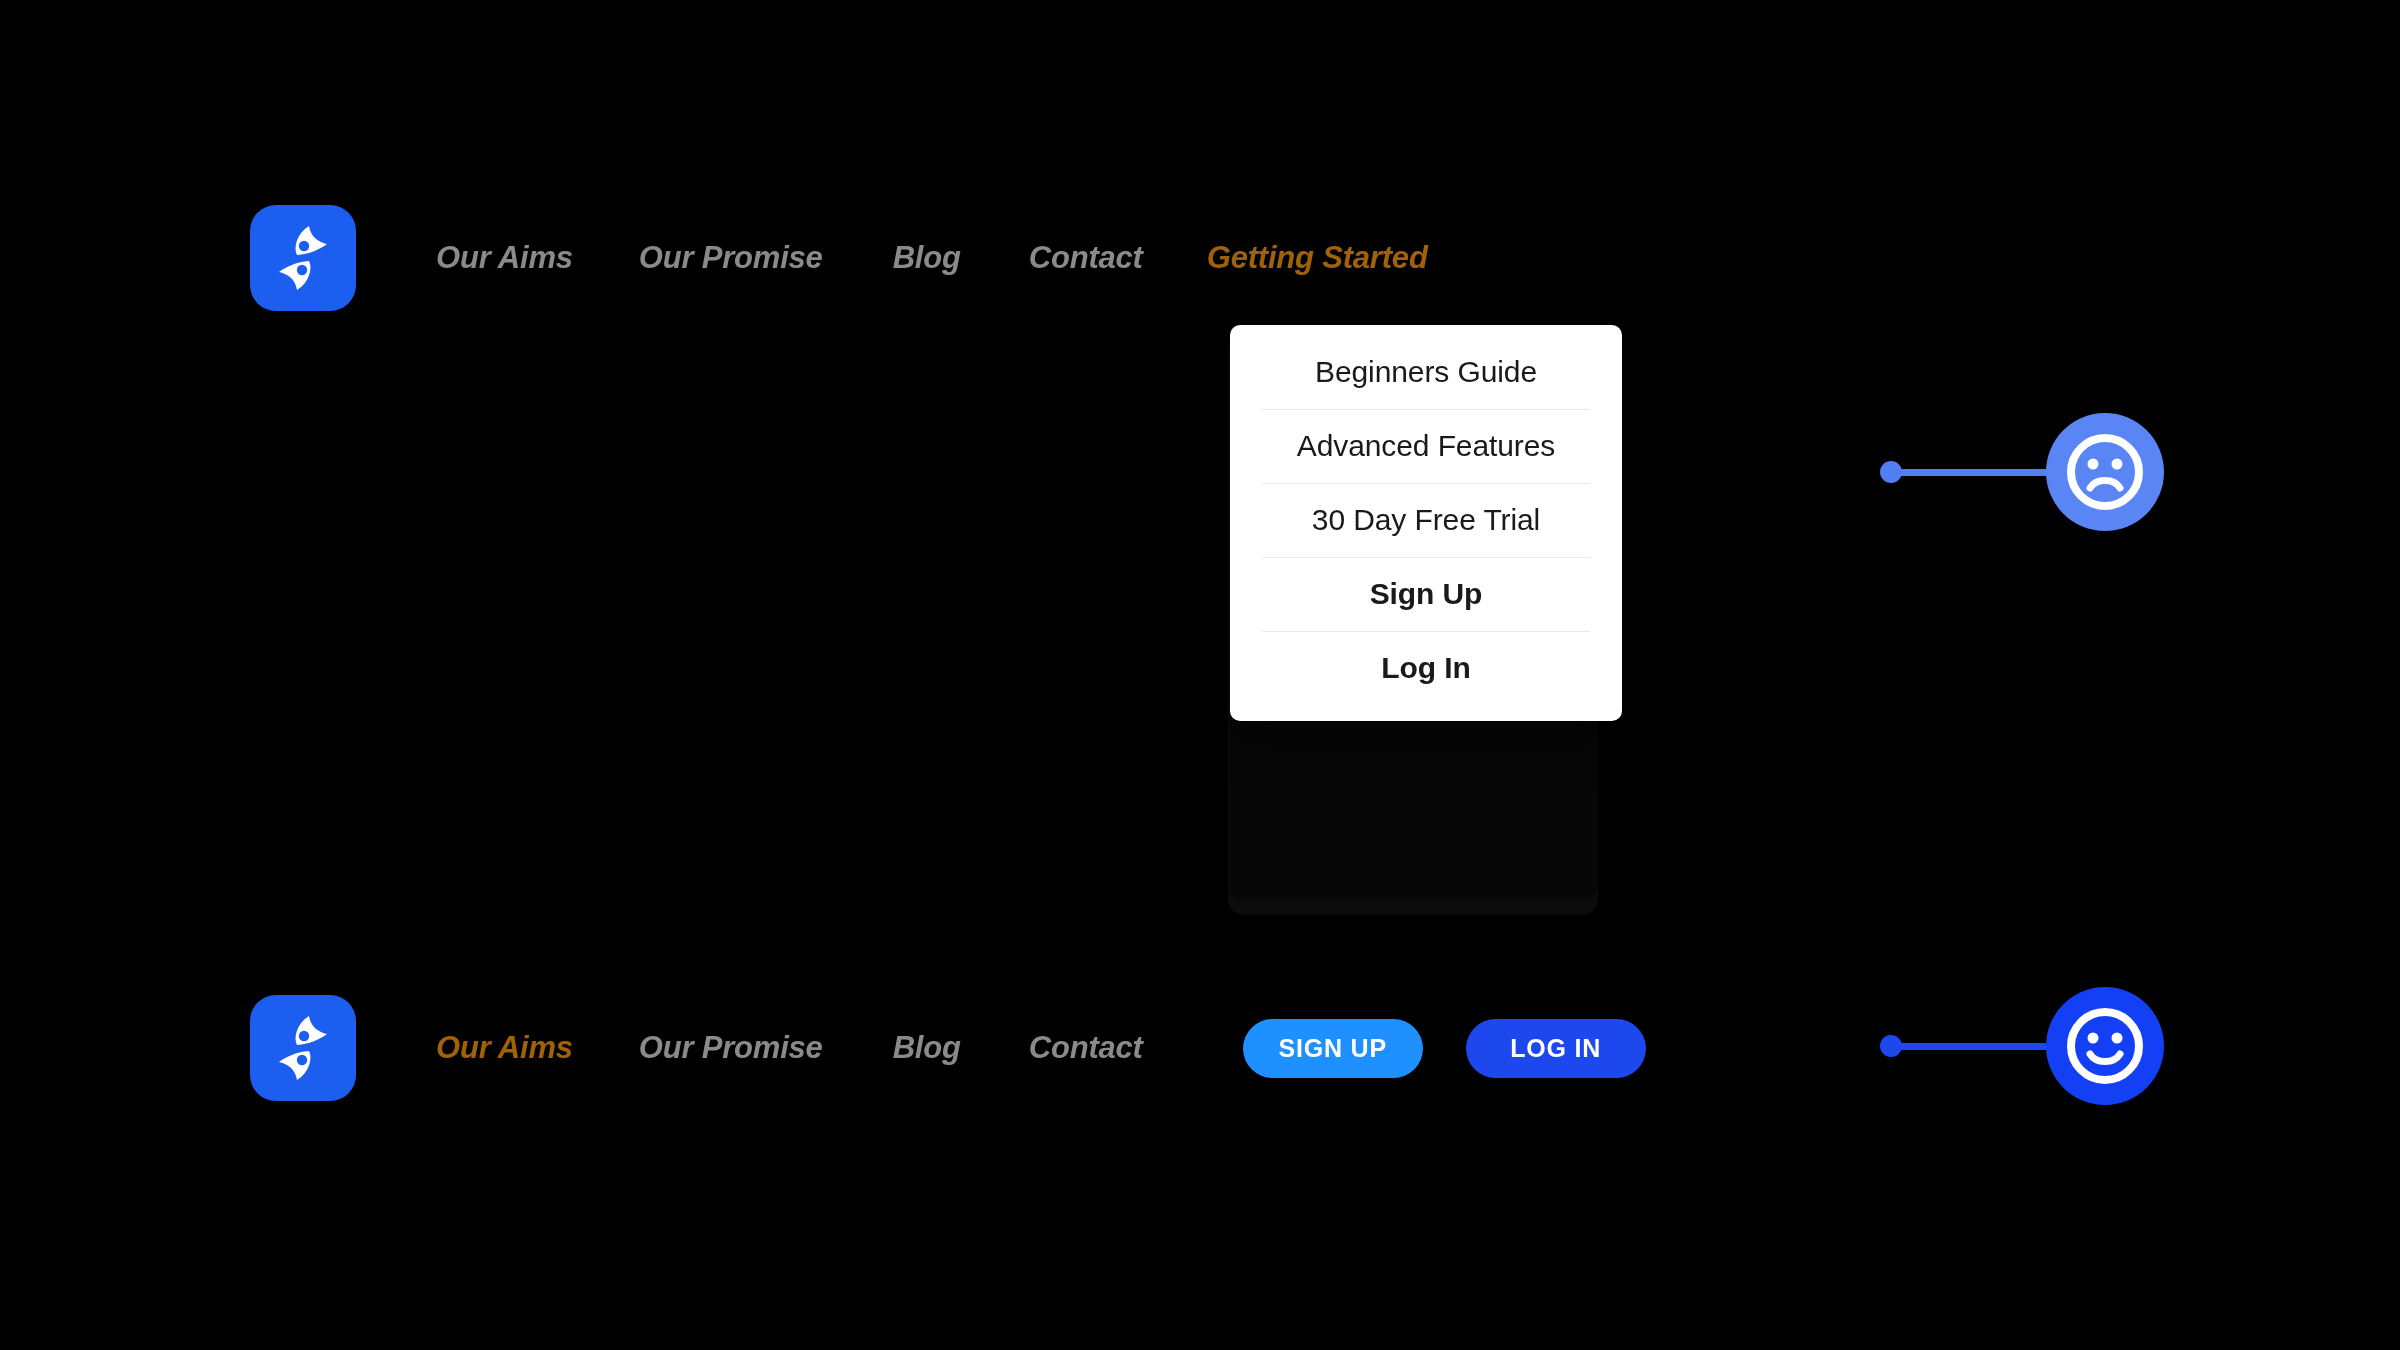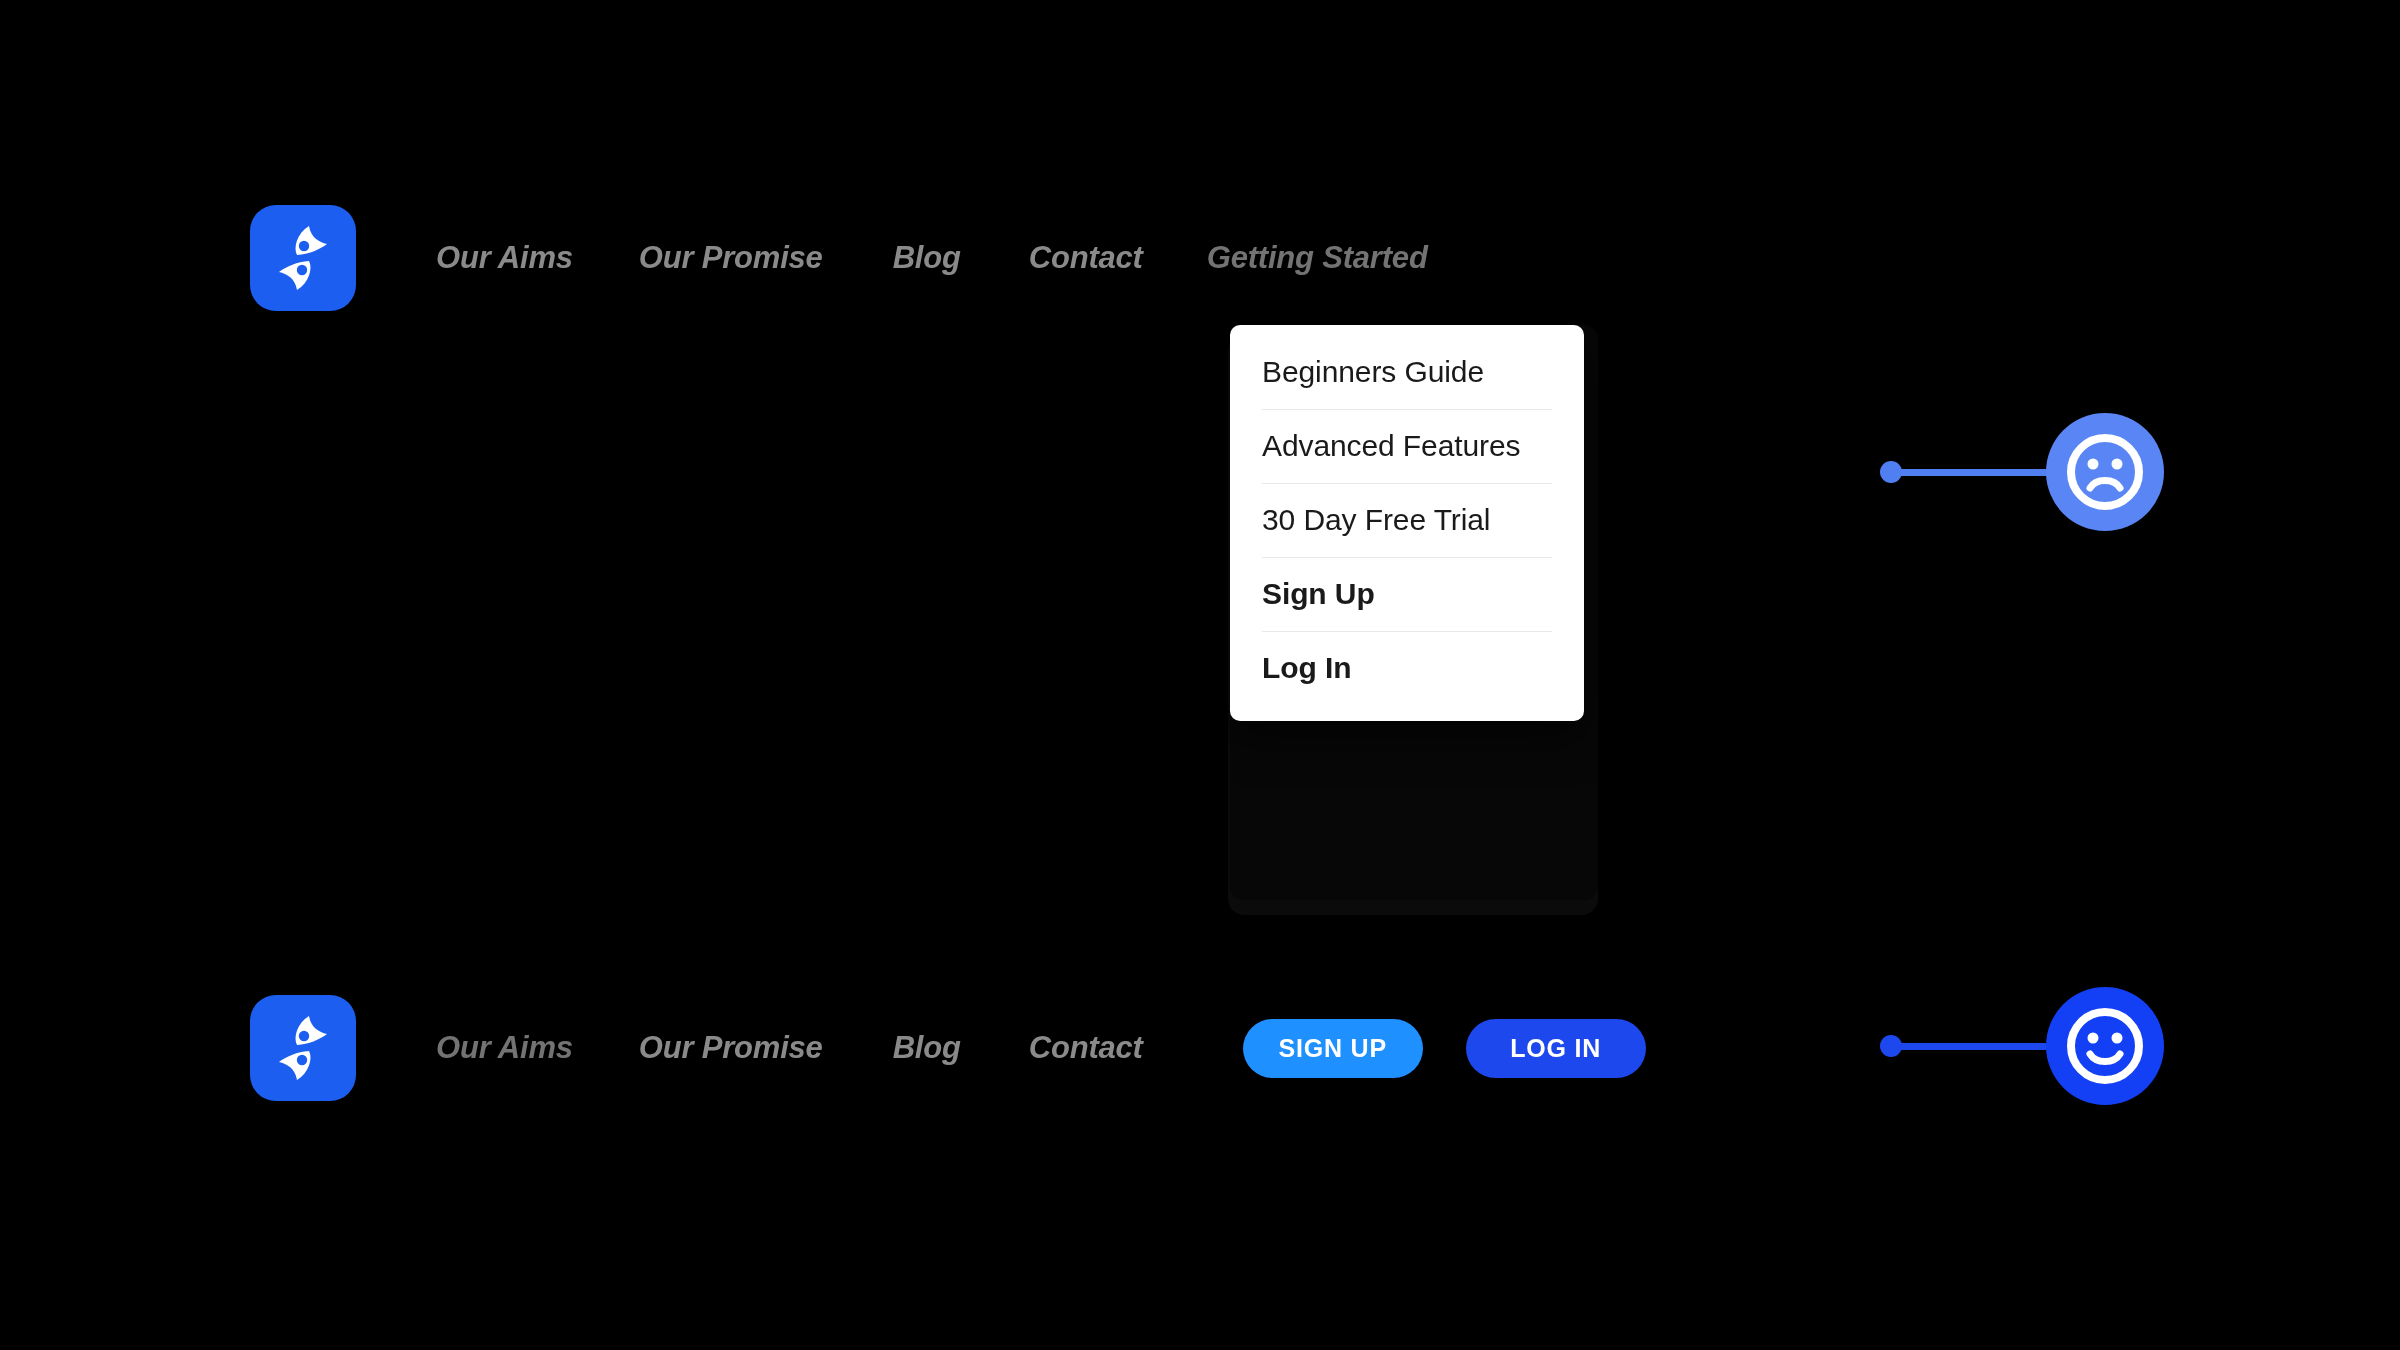--- a/index.html
+++ b/index.html
@@ -50,21 +50,21 @@
   .nav-item {
     font-size: 31px;
     font-weight: bold;
     letter-spacing: -0.2px;
     white-space: nowrap;
     color: #8a8a8a;
     cursor: pointer;
     padding: 6px 0;
   }
   .nav-item.active {
-    color: #737373;
+    color: #a16207;
   }
 
   
   .nav-buttons {
     display: flex;
     align-items: center;
   }
   .btn {
     border: none;
     border-radius: 999px;
@@ -105,25 +105,26 @@
     top: 325px;
     width: 368px;
     height: 575px;
     border-radius: 14px;
     background: #070707;
   }
   .dropdown {
     position: absolute;
     left: 1230px;
     top: 325px;
-    width: 354px;
+    width: 392px;
     background: #ffffff;
     border-radius: 10px;
     padding: 10px 0 16px 0;
     box-shadow: 0 18px 40px rgba(0,0,0,0.55);
+    text-align: center;
   }
   .dd-item {
     position: relative;
     display: block;
     padding: 0 32px;
     height: 74px;
     line-height: 74px;
     font-size: 30px;
     color: #1a1a1a;
     letter-spacing: -0.1px;

